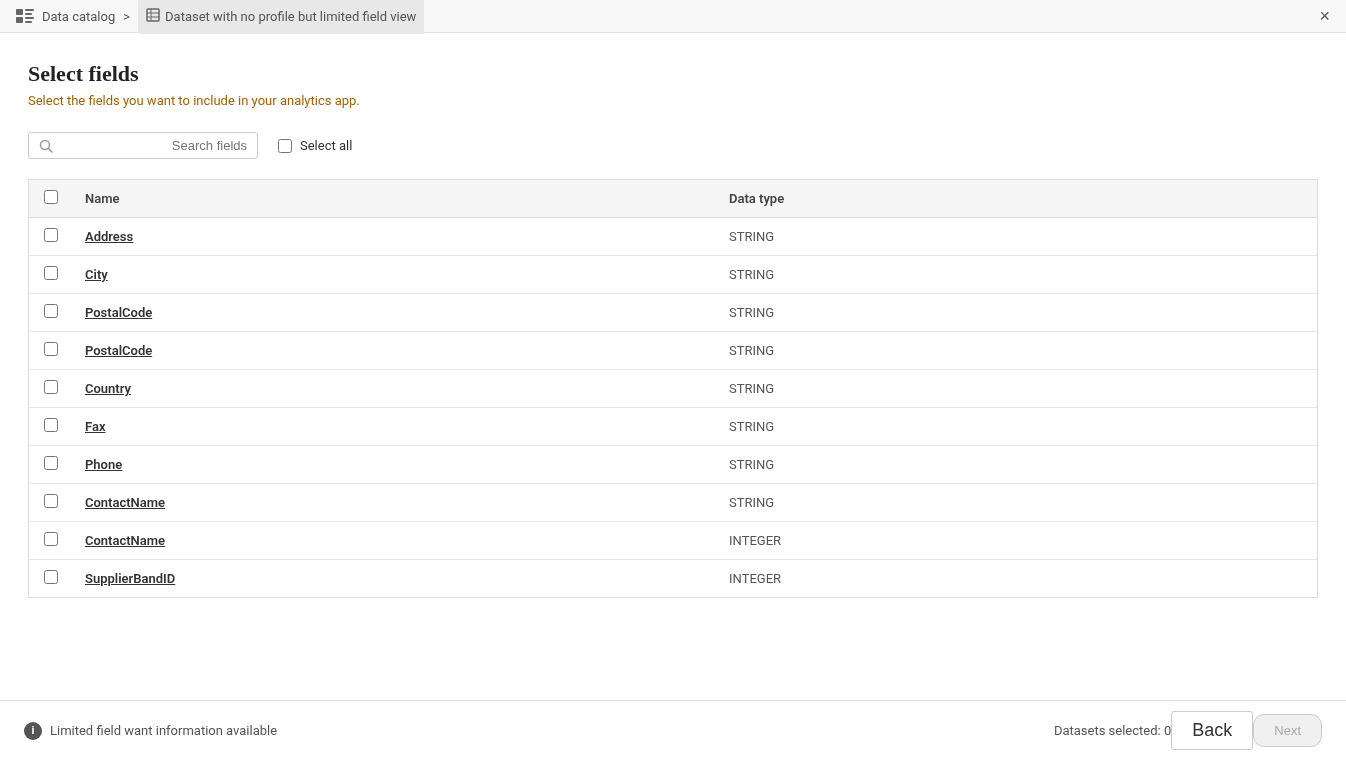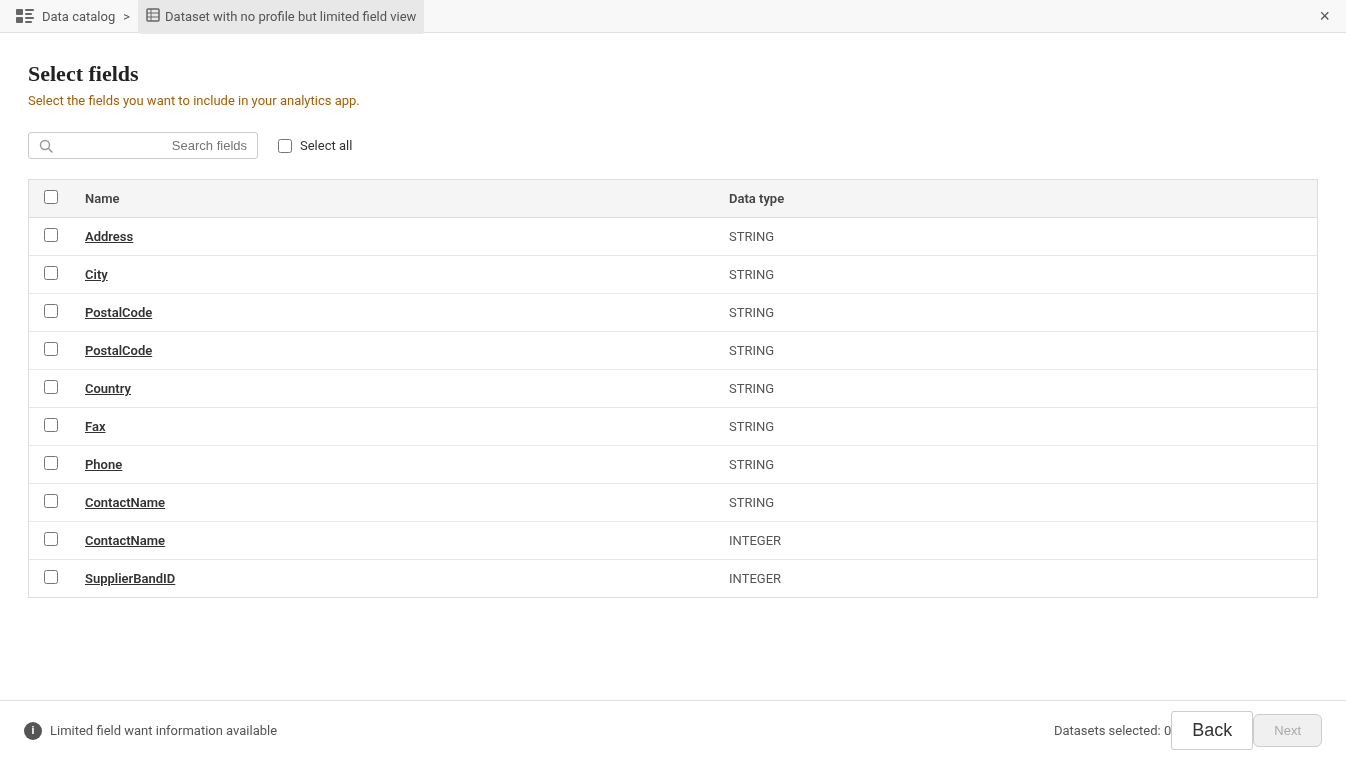--- a/index.html
+++ b/index.html
@@ -241,21 +241,21 @@
       border: 1px solid #ccc;
       border-radius: 3px;
       background: #fff;
       cursor: pointer;
       font-size: 18px;
       color: #333;
     }
     .btn-next {
       padding: 8px 20px;
       border: 1px solid #ccc;
-      border-radius: 6px;
+      border-radius: 11px;
       background: #f0f0f0;
       cursor: not-allowed;
       font-size: 13px;
       color: #aaa;
     }
   </style>
 </head>
 <body>
 
 <div class="top-nav">

